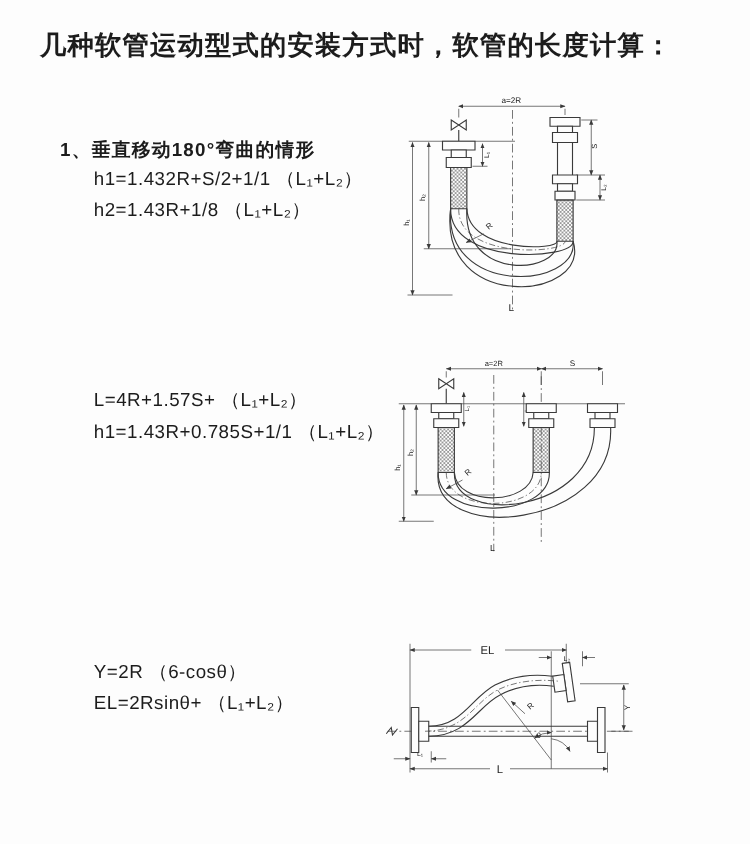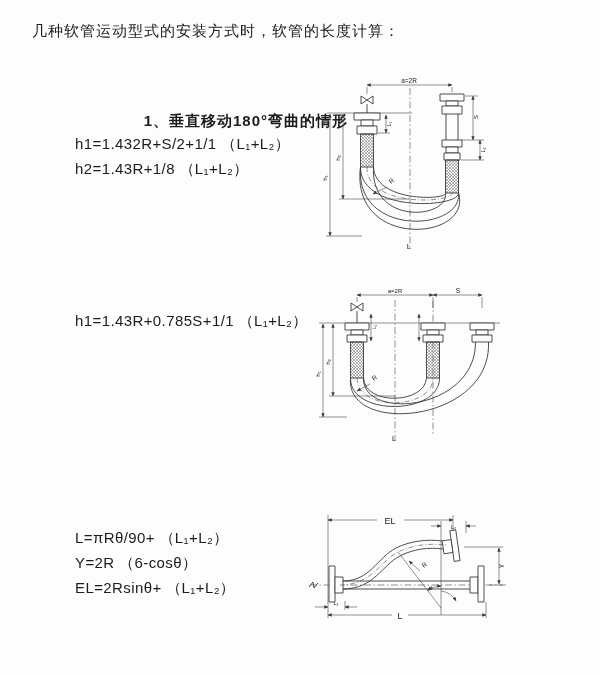--- a/index.html
+++ b/index.html
@@ -1,24 +1,24 @@
 <!DOCTYPE html>
 <html><head>
 <meta charset="utf-8">
 <style>
   html,body{margin:0;padding:0;}
   body{
     width:600px;height:675px;background:#fdfdfd;position:relative;overflow:hidden;
     font-family:"Liberation Sans","DejaVu Sans",sans-serif;color:#1c1c1c;
   }
   .page-title{
-    position:absolute;left:32px;top:22px;font-size:15px;font-weight:normal;letter-spacing:1px;
+    position:absolute;left:32px;top:22px;font-size:21px;font-weight:bold;letter-spacing:1px;
   }
   .sec{position:absolute;left:48px;width:300px;}
-  .sec-heading{font-size:15px;font-weight:bold;letter-spacing:1px;line-height:20px;text-align:right;}
+  .sec-heading{font-size:15px;font-weight:bold;letter-spacing:1px;line-height:20px;}
   .formula{font-size:15px;line-height:25px;padding-left:27px;letter-spacing:.4px;white-space:nowrap;}
   .sec .formula:first-of-type{margin-top:6px;}
   svg{position:absolute;}
   svg line,svg path,svg rect,svg polygon{vector-effect:non-scaling-stroke;}
   .ln{stroke:#3a3a3a;stroke-width:.9;fill:none;}
   .dim{stroke:#4a4a4a;stroke-width:.6;fill:none;}
   .dash{stroke:#4a4a4a;stroke-width:.6;fill:none;stroke-dasharray:7 2.5 1.5 2.5;}
   .hdash{stroke-dasharray:5 2 1 2;}
   .lbl{fill:#222;font-family:"Liberation Sans","DejaVu Sans",sans-serif;}
   .fitting{fill:#fdfdfd;stroke:#3a3a3a;stroke-width:.9;}
@@ -28,25 +28,25 @@
 
 <div class="page-title">几种软管运动型式的安装方式时，软管的长度计算：</div>
 
 <section class="sec" style="top:111px">
   <div class="sec-heading">1、垂直移动180°弯曲的情形</div>
   <div class="formula">h1=1.432R+S/2+1/1 （L₁+L₂）</div>
   <div class="formula">h2=1.43R+1/8 （L₁+L₂）</div>
 </section>
 
 <section class="sec" style="top:302px">
+  <div class="formula">L=4R+1.57S+ （L₁+L₂）</div>
   <div class="formula">h1=1.43R+0.785S+1/1 （L₁+L₂）</div>
 </section>
 
 <section class="sec" style="top:519px">
-  <div class="formula">L=πRθ/90+ （L₁+L₂）</div>
   <div class="formula">Y=2R （6-cosθ）</div>
   <div class="formula">EL=2Rsinθ+ （L₁+L₂）</div>
 </section>
 
 <svg style="left:320px;top:76px" width="172" height="180" viewBox="320 76 172 180">
   <defs>
     <marker id="ar1" viewBox="0 0 10 10" refX="9" refY="5" markerWidth="7" markerHeight="7" orient="auto-start-reverse">
       <path d="M0,1 L10,5 L0,9 z" fill="#3a3a3a"></path>
     </marker>
     <pattern id="br1" width="3" height="3" patternUnits="userSpaceOnUse">

